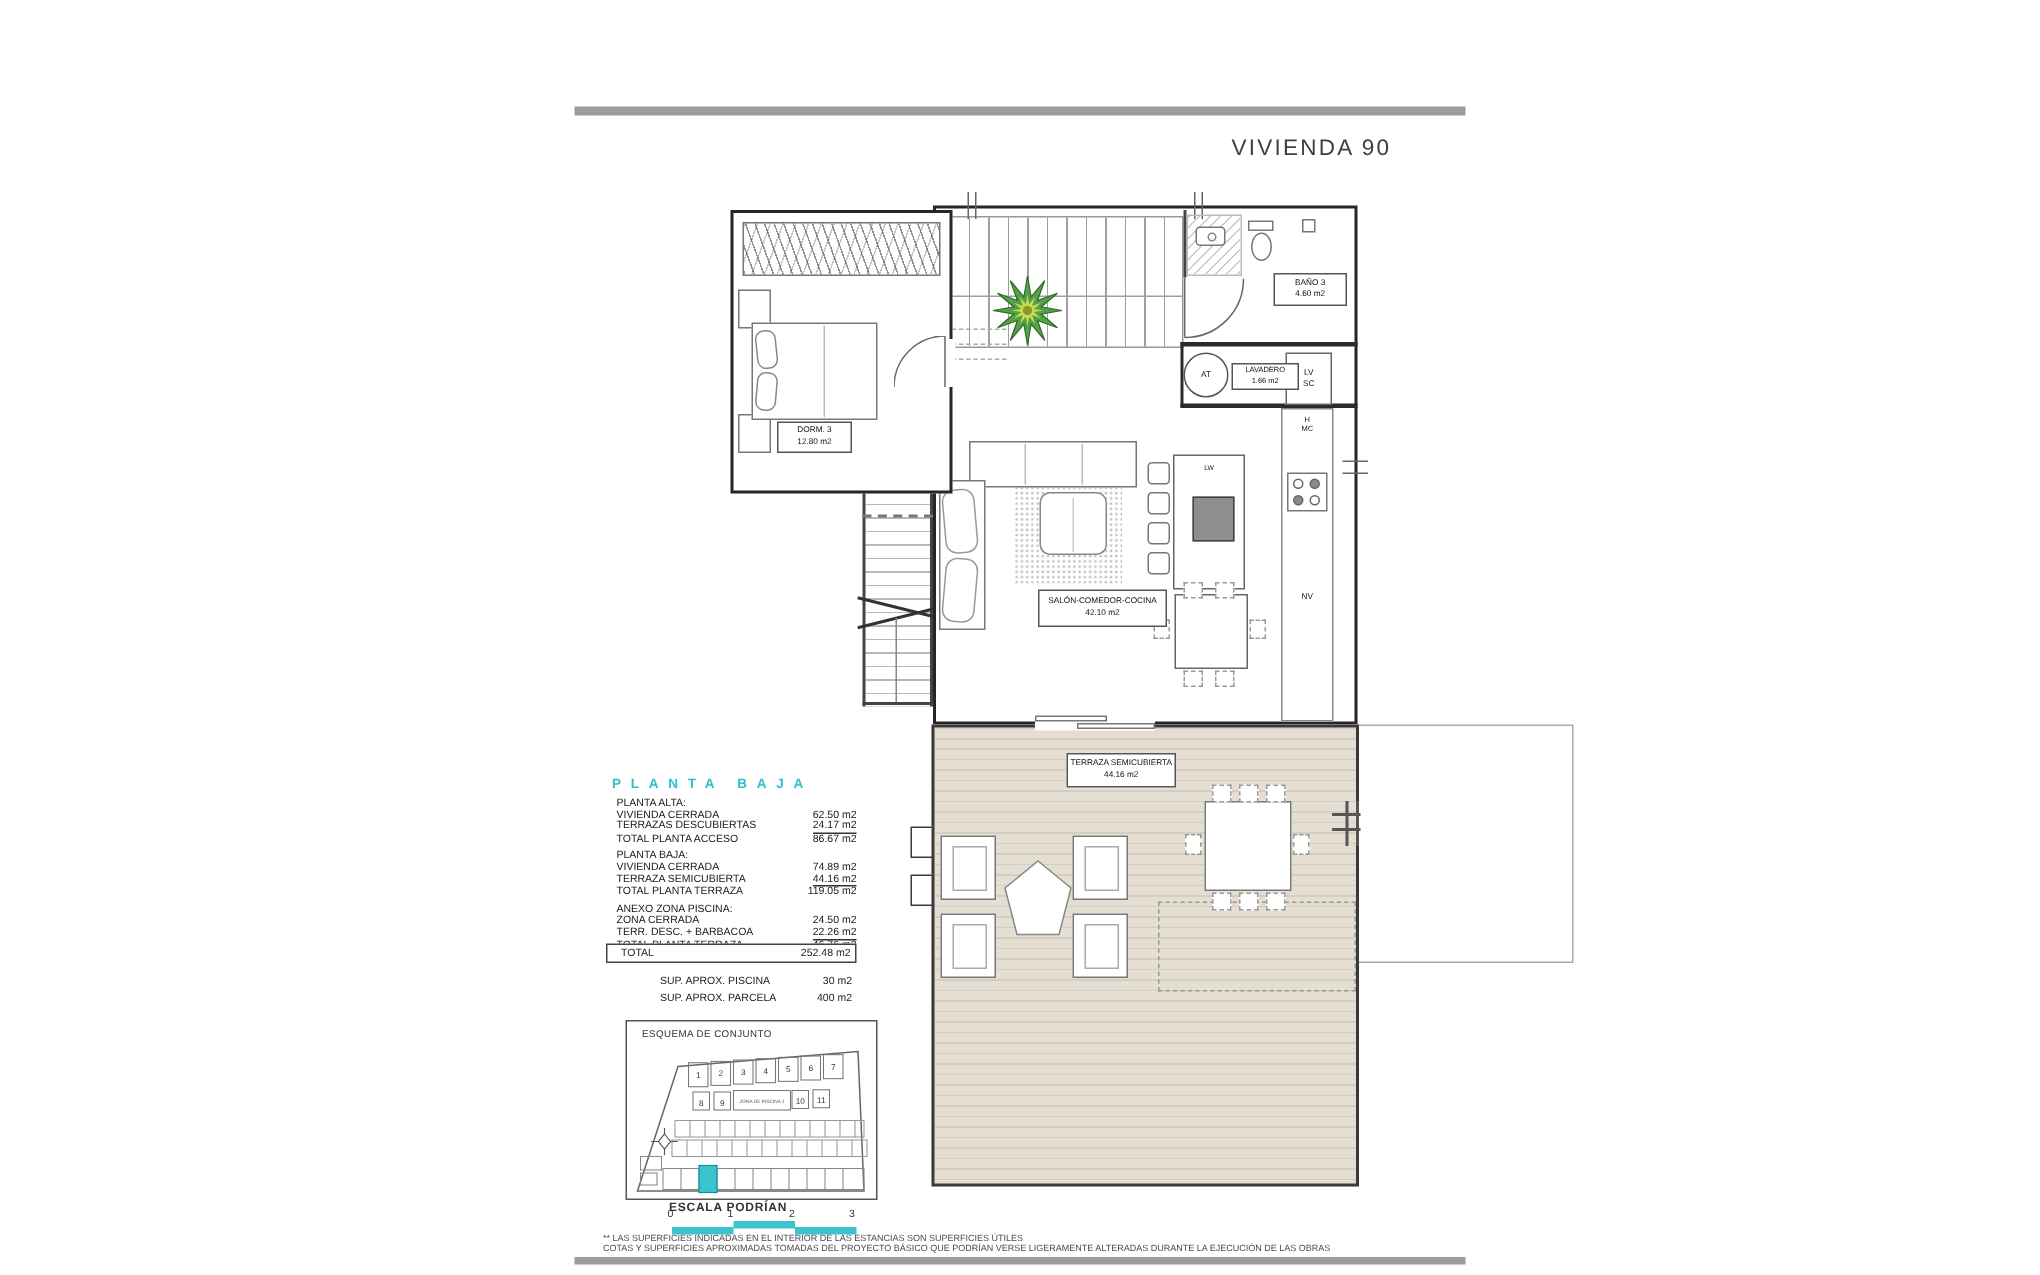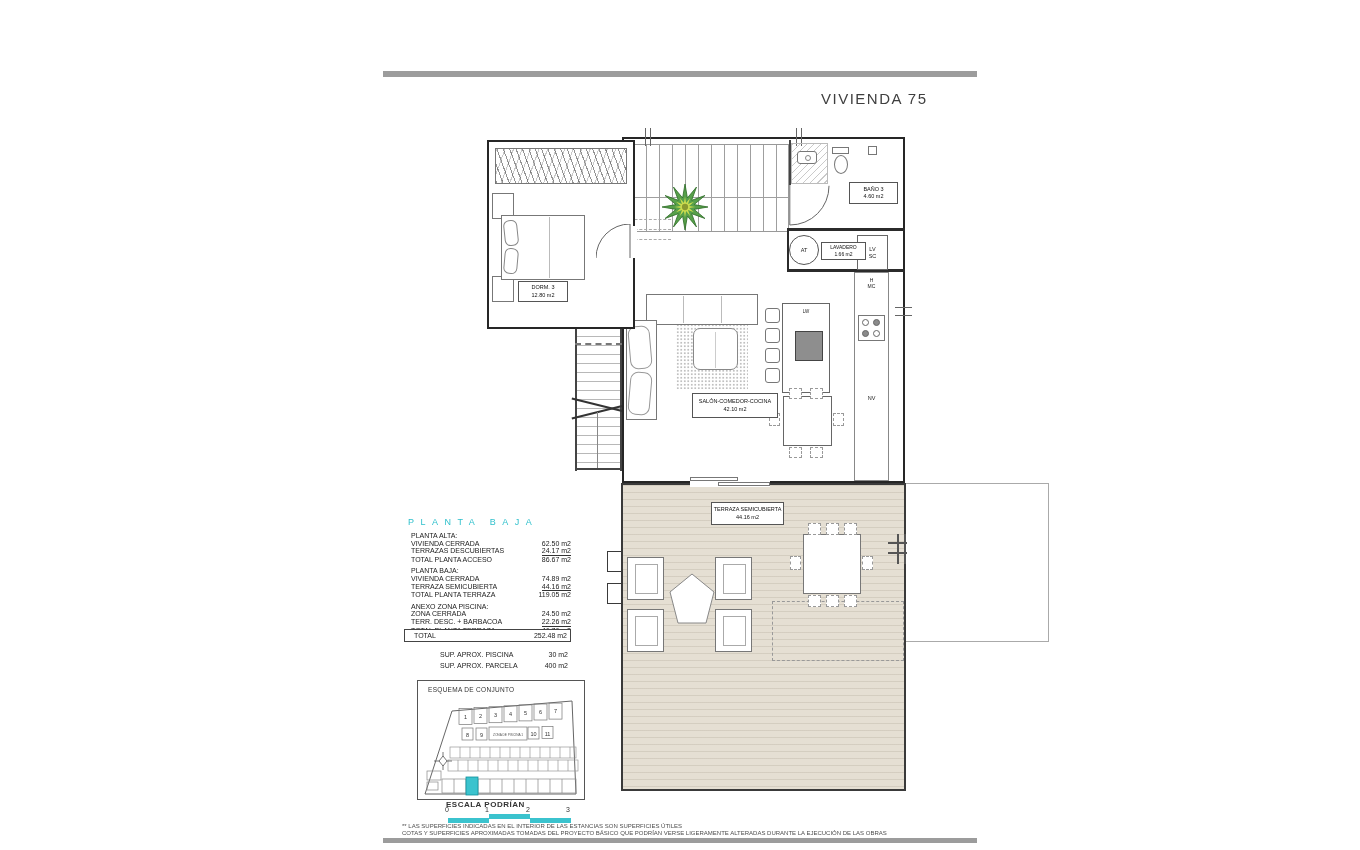--- a/index.html
+++ b/index.html
@@ -9,21 +9,21 @@
   .abs{position:absolute}
   .bar{background:#9c9c9c}
   .wall{background:#2b2b2b}
   .thin{background:#fff;border:1px solid #777}
   .dash{border:1px dashed #999}
   .lbl{background:#fff;border:1px solid #555;display:flex;flex-direction:column;align-items:center;
        justify-content:center;font-size:5.5px;line-height:1.35;color:#111;text-align:center;white-space:nowrap}
   .tag{font-size:5.5px;color:#222;text-align:center;line-height:1.25;display:flex;flex-direction:column;
        align-items:center;justify-content:center}
   .title{font-size:15px;letter-spacing:1.5px;color:#3f3f3f}
-  .legend-title{font-size:9px;font-weight:normal;letter-spacing:6.5px;color:#2fc0cc;white-space:nowrap}
+  .legend-title{font-size:9px;font-weight:bold;letter-spacing:6.5px;color:#2fc0cc;white-space:nowrap}
   .lrow{display:flex;justify-content:space-between;font-size:7px;line-height:7.6px;color:#1a1a1a;white-space:nowrap}
   .lrow .val.u{border-bottom:1px solid #333}
   .gap{margin-top:4px}
   .totalbox{border:1px solid #444;display:flex;justify-content:space-between;align-items:center;
             font-size:7px;padding:0 3px 0 9px;background:#fff}
   .xrow{display:flex;justify-content:space-between;font-size:7px;line-height:10px;white-space:nowrap}
   .foot{font-size:6px;color:#4d4d4d;white-space:nowrap}
   .terr{background-color:#e5dfd3;border:2px solid #3a3a3a;
         background-image:repeating-linear-gradient(180deg, rgba(125,115,95,.16) 0 1px, transparent 1px 7px)}
   .stairsV{border:1px solid #999;background-image:repeating-linear-gradient(90deg,#9f9f9f 0 1px,transparent 1px 13px);background-color:#fff}
@@ -34,21 +34,21 @@
   .rug{background-image:radial-gradient(circle,#b9b9b9 .8px,transparent 1px);background-size:3.5px 3.5px;opacity:.9}
   .dashline{height:0;border-top:1px dashed #aaa}
   svg{display:block}
 </style>
 </head>
 <body>
 
 <div class="page">
 
   <div class="abs bar" style="left:383px;top:71px;width:594px;height:6px"></div>
-  <div class="abs title" style="left:821px;top:90px">VIVIENDA 75</div>
+  <div class="abs title" style="left:821px;top:90px">VIVIENDA 90</div>
 
   <div class="abs" style="left:904px;top:483px;width:145px;height:159px;border:1px solid #aaa;background:#fff"></div>
 
   <div class="abs terr" style="left:621px;top:483px;width:285px;height:308px"></div>
   <div class="abs dash" style="left:772px;top:601px;width:132px;height:60px;border-width:1.5px"></div>
 
   <div class="abs thin" style="left:803px;top:534px;width:58px;height:60px"></div>
   <div class="abs dash" style="left:808px;top:523px;width:13px;height:12px;background:#fff"></div>
   <div class="abs dash" style="left:826px;top:523px;width:13px;height:12px;background:#fff"></div>
   <div class="abs dash" style="left:844px;top:523px;width:13px;height:12px;background:#fff"></div>

